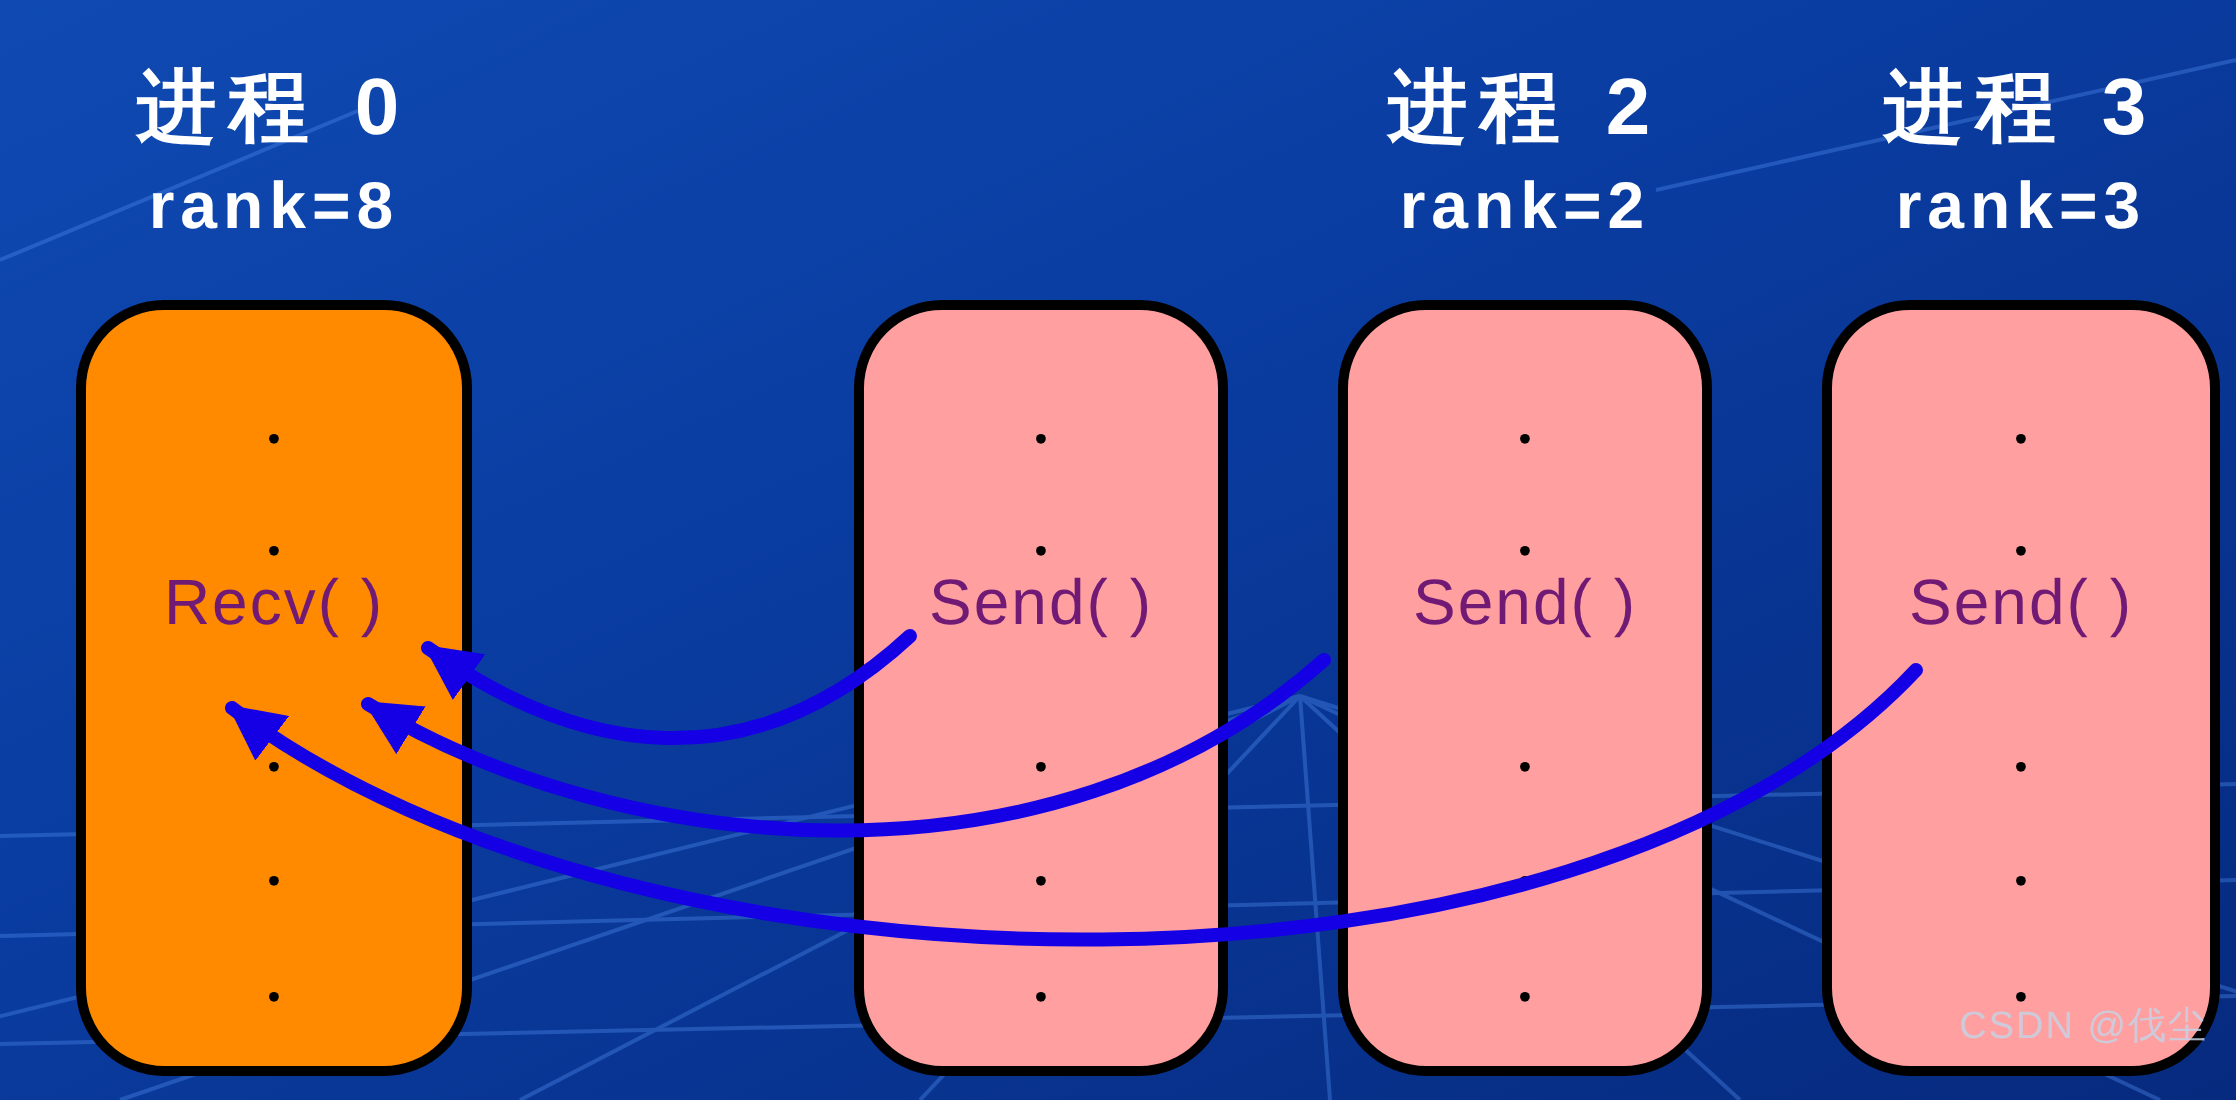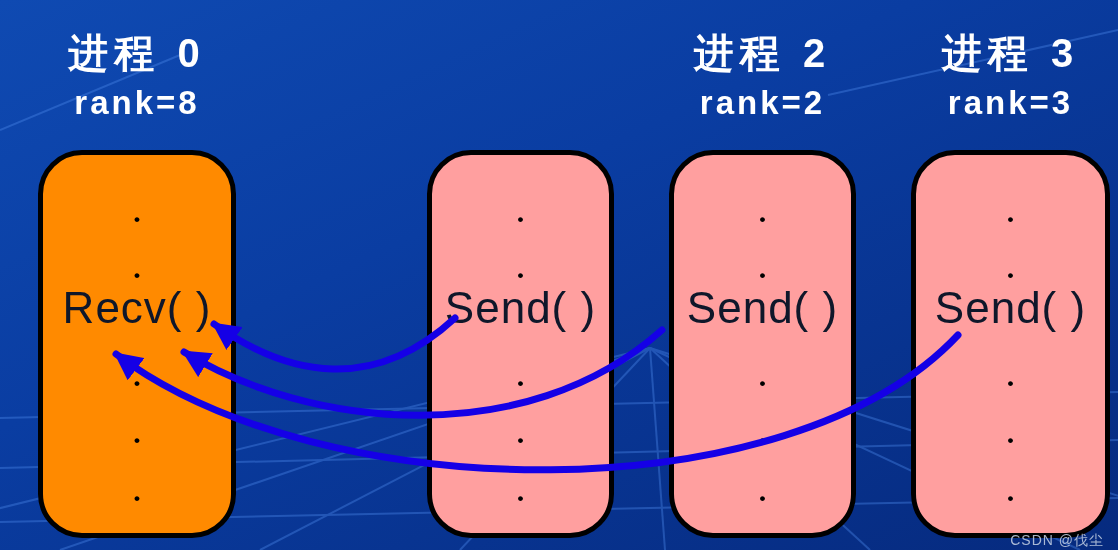--- a/index.html
+++ b/index.html
@@ -34,27 +34,27 @@
   .box-recv{background:#ff8a00;}
   .box-send{background:#ff9f9f;}
   .dot{
     position:absolute;left:0;width:100%;text-align:center;
     color:#000;font-size:17px;font-weight:bold;line-height:1;
   }
   .dot.d1{top:56px;} .dot.d2{top:112px;}
   .dot.d3{top:220px;} .dot.d4{top:277px;} .dot.d5{top:335px;}
   .action{
     position:absolute;top:128px;left:0;width:100%;
-    text-align:center;color:#0f172a;font-size:44px;font-weight:500;
+    text-align:center;color:#701a75;font-size:32px;font-weight:500;
     letter-spacing:1px;white-space:nowrap;
   }
   svg.arrows{position:absolute;inset:0;z-index:2;pointer-events:none;}
   .watermark{
-    position:absolute;right:14px;bottom:0;z-index:3;
-    color:#c6d2e4;opacity:.85;font-size:14px;letter-spacing:1px;
+    position:absolute;right:14px;bottom:24px;z-index:3;
+    color:#c6d2e4;opacity:.85;font-size:19px;letter-spacing:1px;
   }
 </style>
 </head>
 <body>
 
 <div class="canvas">
 
   <svg class="bg-grid" width="1118" height="550" viewBox="0 0 1118 550">
     <g stroke="#4a86e8" stroke-width="2" opacity="0.4" fill="none">
       <line x1="650" y1="348" x2="-170" y2="550"></line>

